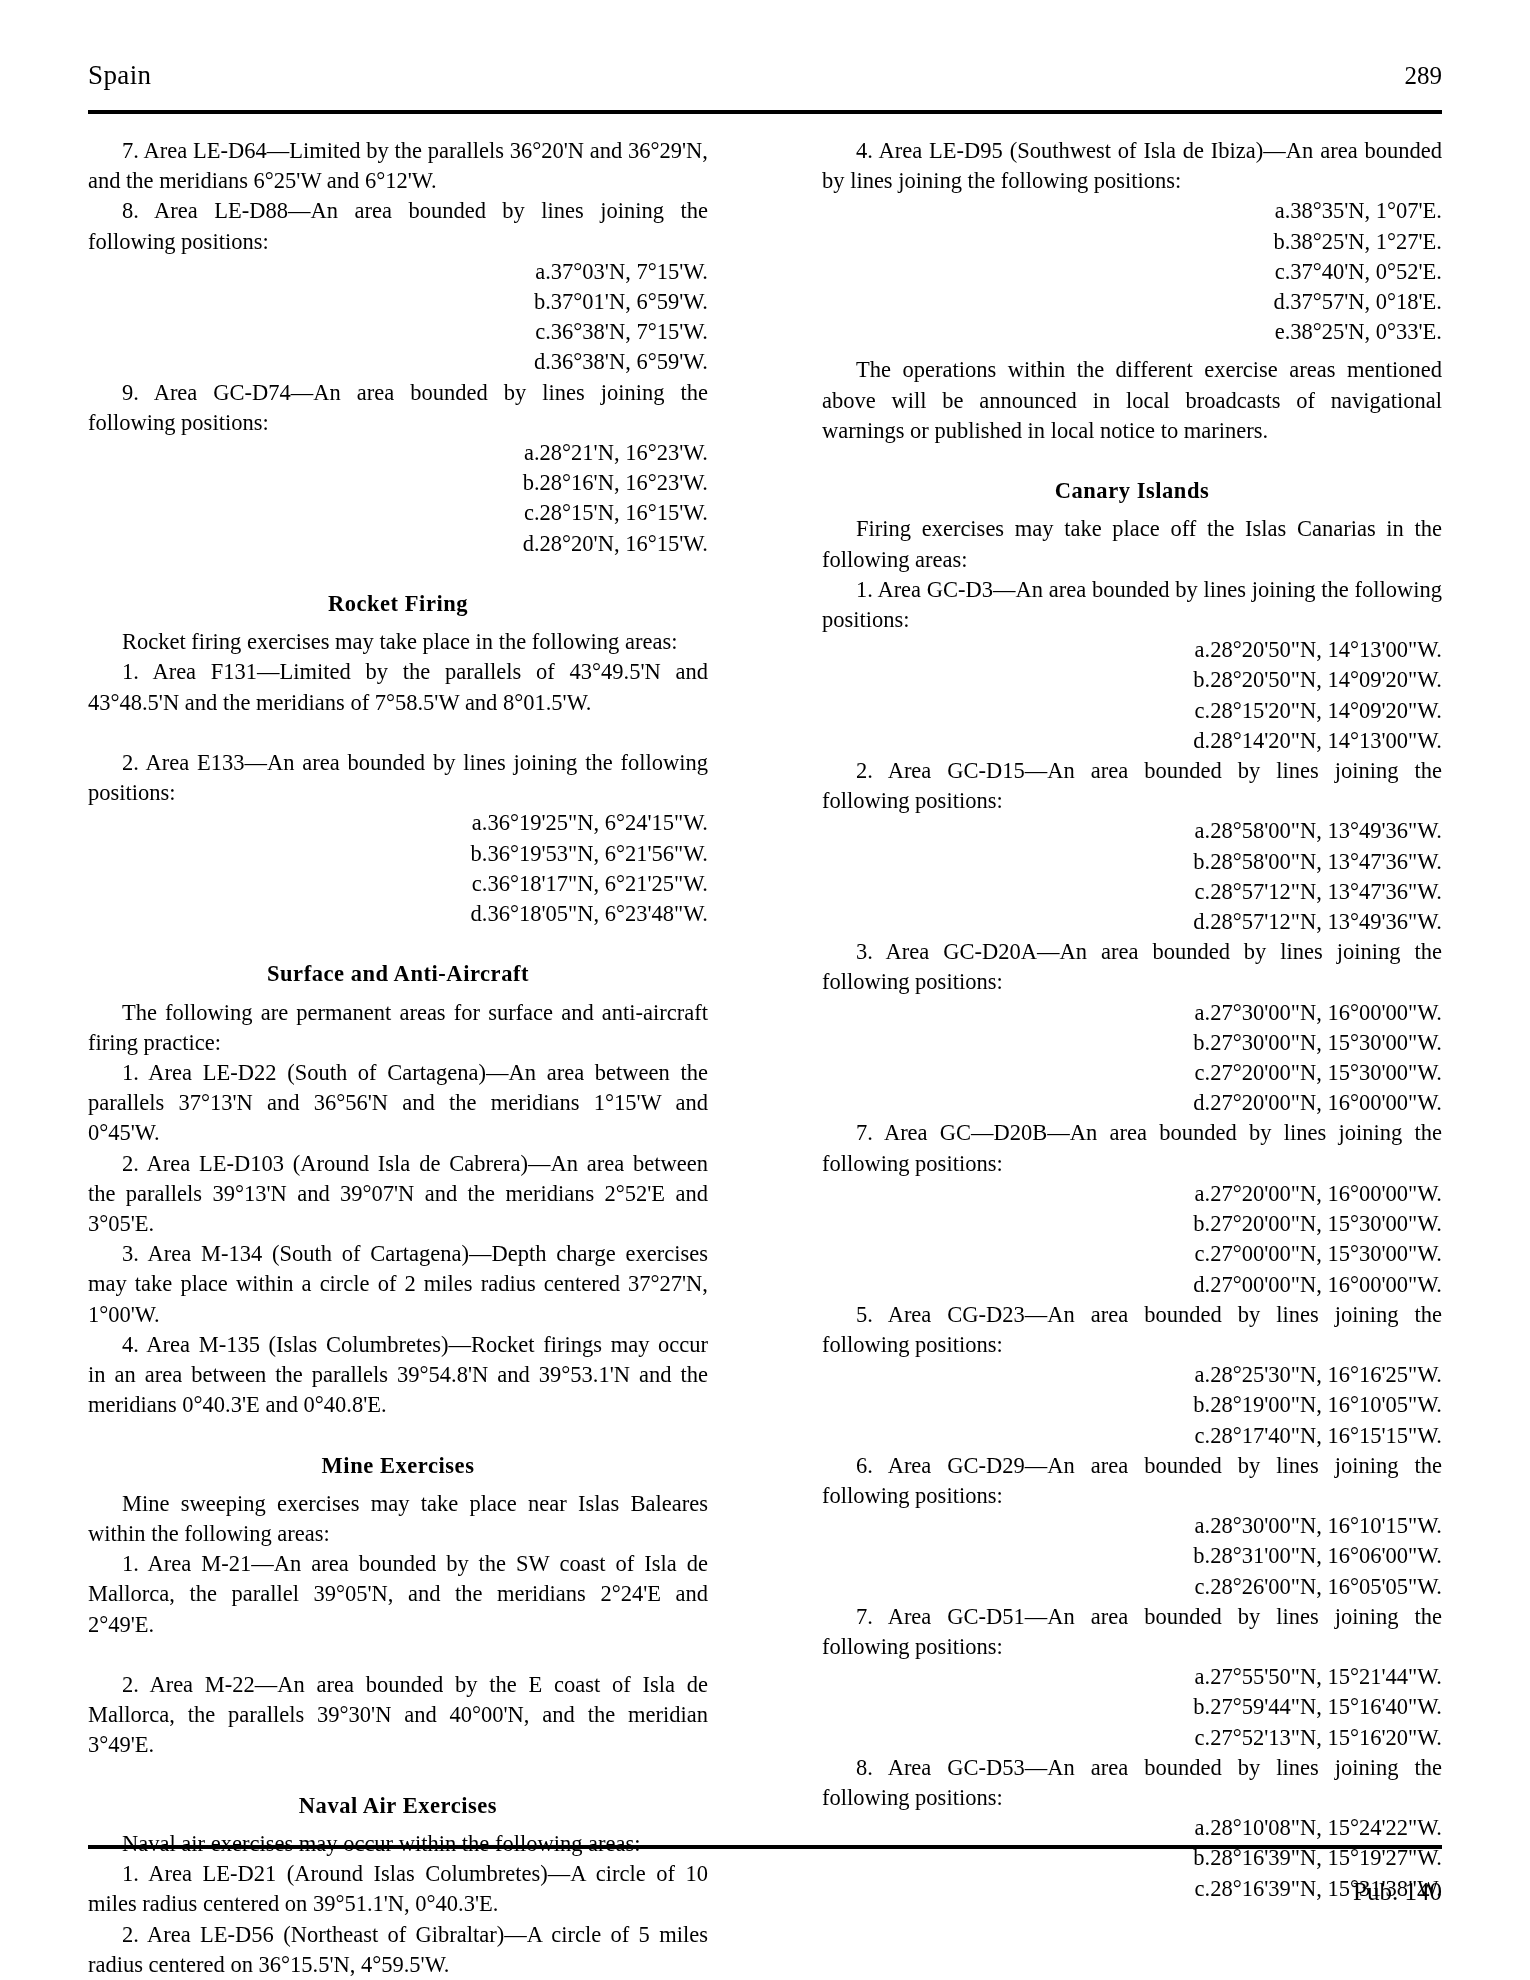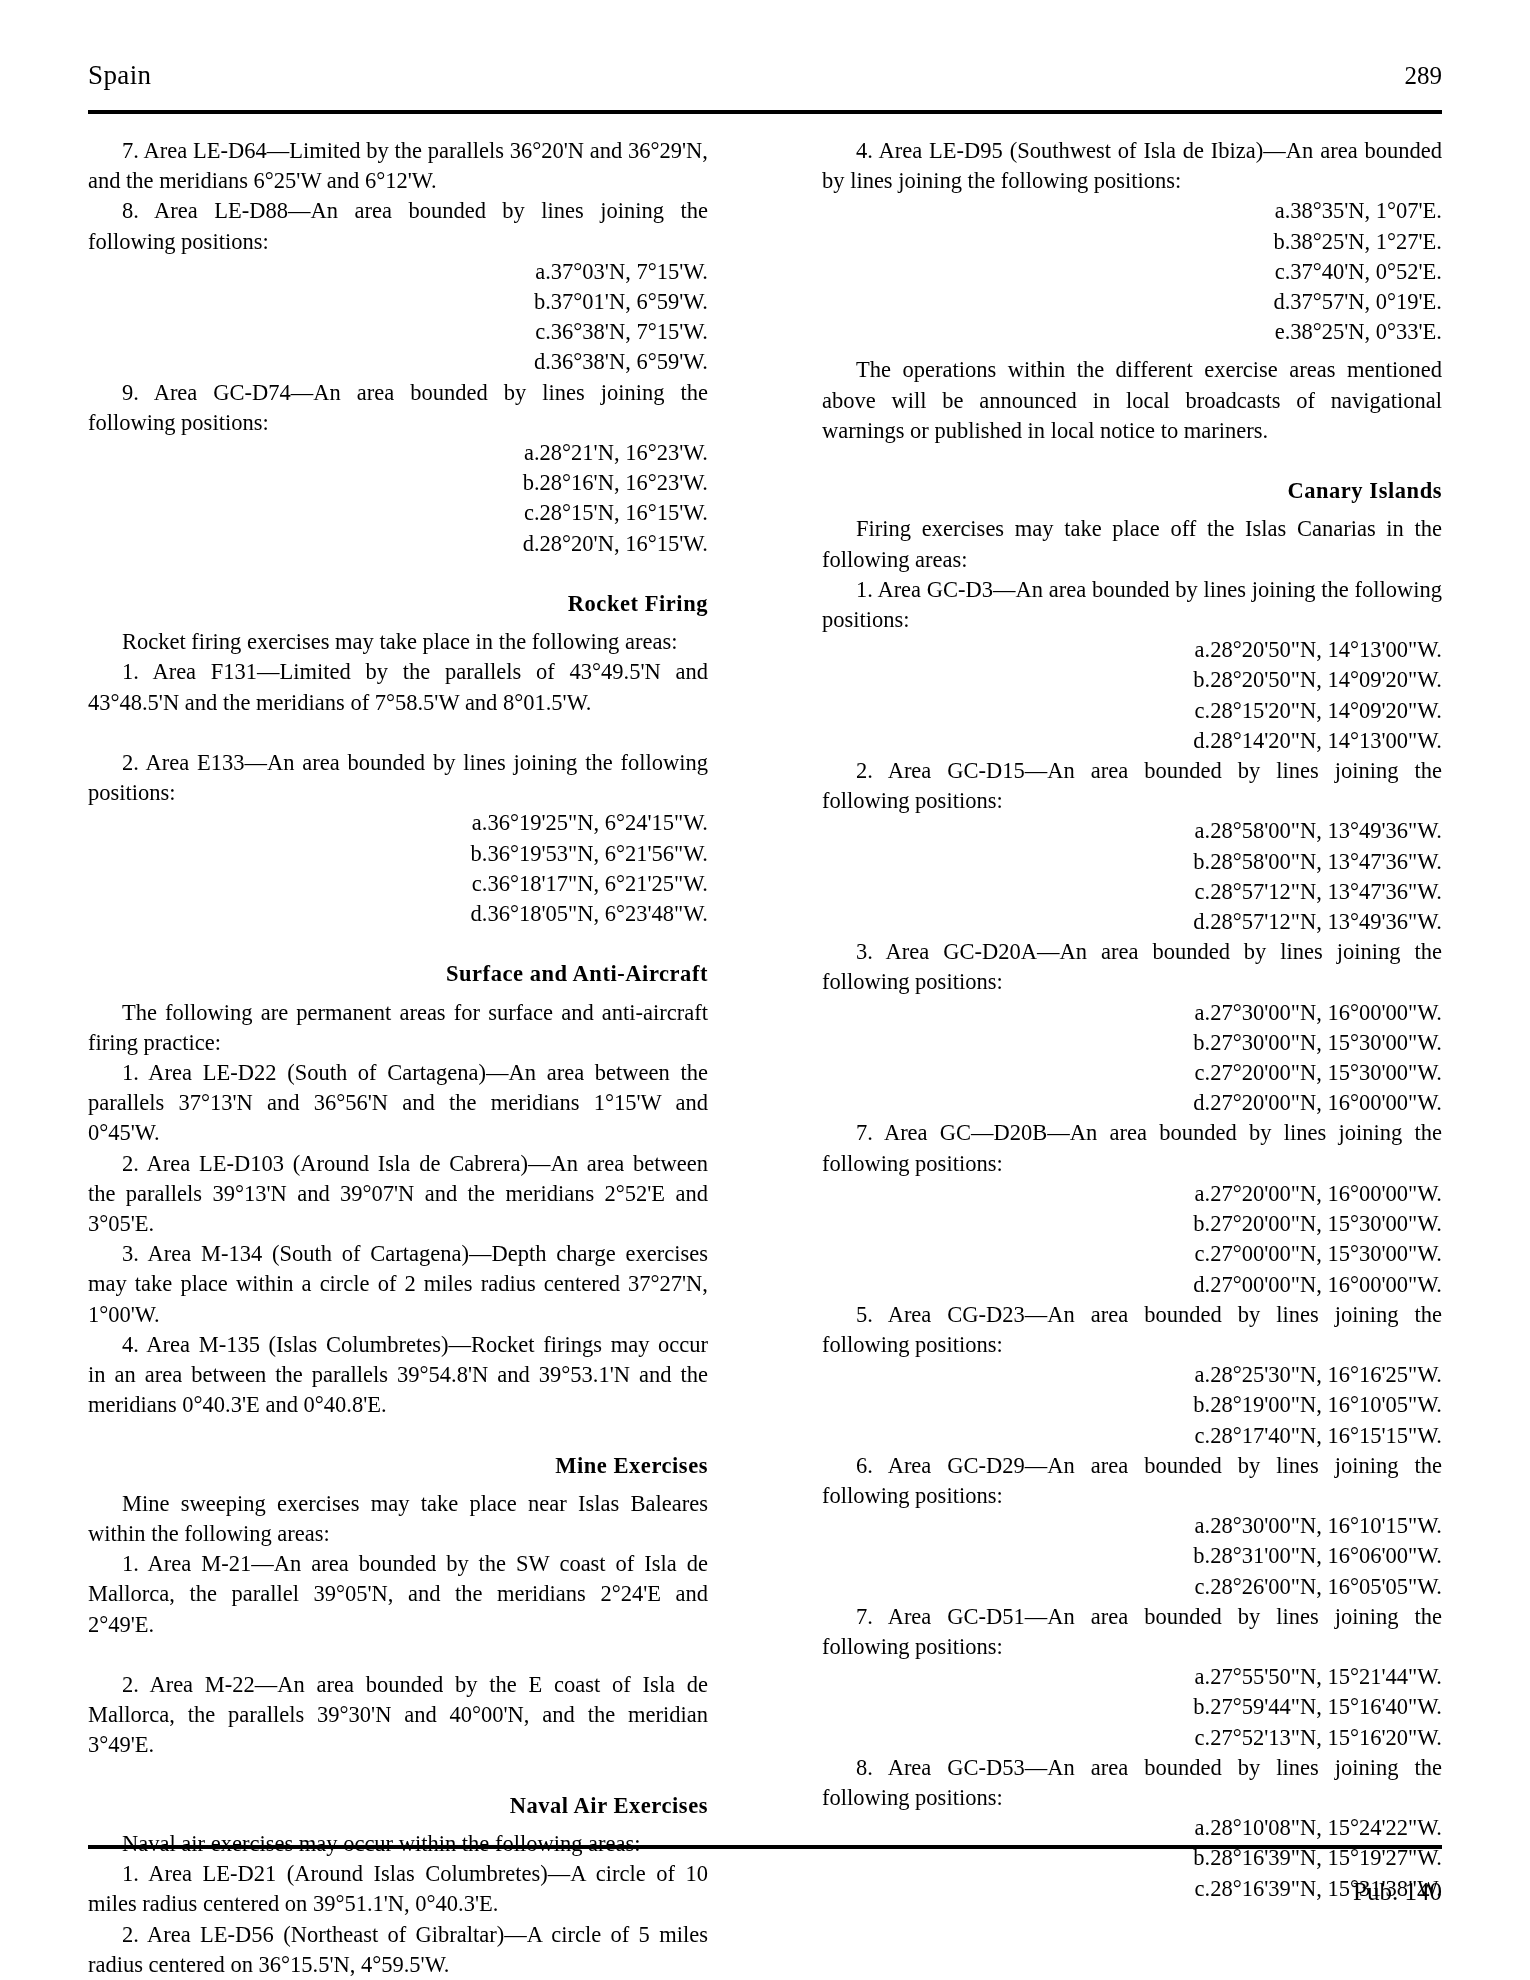--- a/index.html
+++ b/index.html
@@ -92,21 +92,21 @@
     text-indent: 34px;
     margin-top: 8px;
   }
   .p-numbered {
     text-indent: 34px;
   }
   .head {
     font-size: 22.5px;
     line-height: 30.2px;
     margin: 0;
-    text-align: right;
+    text-align: center;
     letter-spacing: 0.55px;
   }
   .spacer {
     height: 30.2px;
   }
   
   .sub {
     font-size: 22.5px;
     line-height: 30.2px;
     margin: 0;
@@ -199,21 +199,21 @@
     </div>
 
     <div class="col col-right">
 
       <p class="p p-numbered">4.  Area LE-D95 (Southwest of Isla de Ibiza)—An area bounded by lines joining the following positions:</p>
 
       <div>
         <div class="sub"><span class="lbl">a.</span><span>38°35'N, 1°07'E.</span></div>
         <div class="sub"><span class="lbl">b.</span><span>38°25'N, 1°27'E.</span></div>
         <div class="sub"><span class="lbl">c.</span><span>37°40'N, 0°52'E.</span></div>
-        <div class="sub"><span class="lbl">d.</span><span>37°57'N, 0°19'E.</span></div>
+        <div class="sub"><span class="lbl">d.</span><span>37°57'N, 0°18'E.</span></div>
         <div class="sub"><span class="lbl">e.</span><span>38°25'N, 0°33'E.</span></div>
       </div>
 
       <p class="p p-indent">The operations within the different exercise areas mentioned above will be announced in local broadcasts of navigational warnings or published in local notice to mariners.</p>
 
       <div class="spacer"></div>
 
       <h2 class="head">Canary Islands</h2>
       <p class="p p-indent">Firing exercises may take place off the Islas Canarias in the following areas:</p>
 

